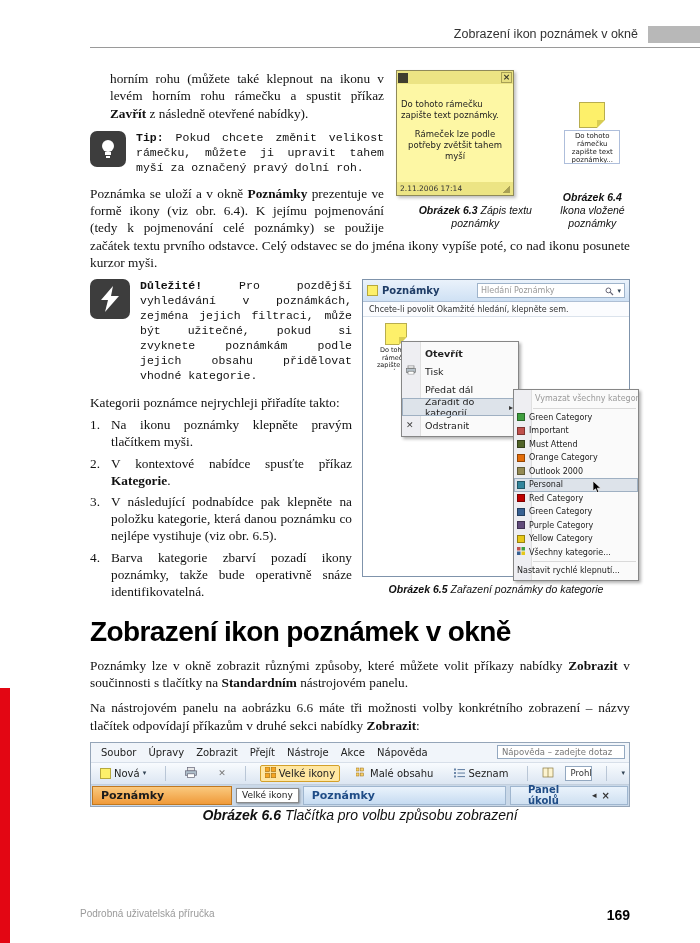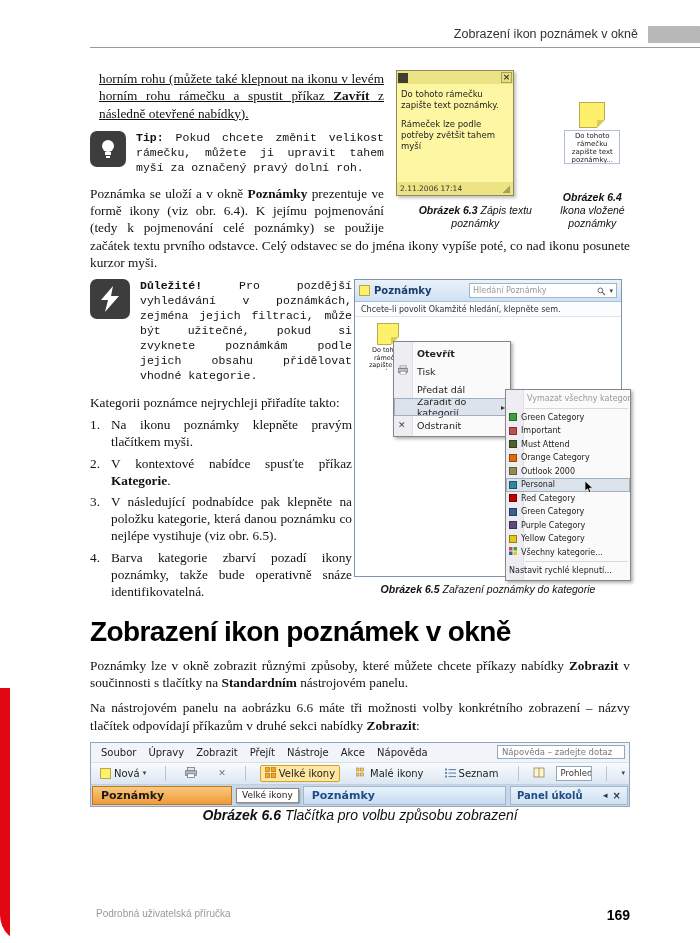--- a/index.html
+++ b/index.html
@@ -1,65 +1,65 @@
 <!DOCTYPE html>
 <html><head>
 <meta charset="utf-8">
 <style>
   * { margin:0; padding:0; box-sizing:border-box; }
   html,body { background:#ffffff; }
   body { font-family:"Liberation Serif", serif; color:#111; }
-  .page { position:relative; width:700px; height:943px; background:#fff; overflow:hidden; margin:0 auto;border-radius:28px; }
+  .page { position:relative; width:700px; height:943px; background:#fff; overflow:hidden; margin:0 auto; }
 
   
   .pg-header { position:absolute; top:24px; left:90px; right:0; height:20px; display:flex; align-items:center; justify-content:flex-end; gap:10px; }
   .hdr-title { font-family:"Liberation Sans", sans-serif; font-size:12.5px; color:#333; }
   .hdr-block { width:52px; height:17px; background:#b8b8b8; }
   .hdr-rule { position:absolute; top:47px; left:90px; right:0; border-top:1px solid #9a9a9a; }
 
   .content { position:absolute; top:58px; left:90px; width:540px; }
   p.body { font-size:13.3px; line-height:1.3; text-align:justify; color:#111; }
   b { font-weight:bold; }
 
   
   .sec1 { margin-top:12px; }
   .sec1::after { content:""; display:block; clear:both; }
   .figs-right { float:right; width:234px; margin-left:12px; display:flex; justify-content:space-between; align-items:stretch; }
   .figblock { display:flex; flex-direction:column; }
   .figcap { margin-top:auto; padding-top:8px; font-family:"Liberation Sans", sans-serif; font-style:italic; font-size:10.5px; line-height:1.25; text-align:center; color:#111; }
   .figcap b { font-style:italic; }
 
-  .para-indent { margin-left:9px;text-decoration:underline; }
+  .para-indent { margin-left:20px; }
 
   .tipbox { display:flex; gap:10px; margin:9px 0 9px 0; }
   .sq-icon { flex:0 0 36px; width:36px; height:36px; background:#3d3d3d; border-radius:7px; display:flex; align-items:center; justify-content:center; }
   .box-text { font-family:Liberation Mono, monospace; font-size:11.5px; line-height:1.3; text-align:justify; color:#111; }
 
   
   .note-win { width:118px; height:126px; border:1px solid #8f8a5a; display:flex; flex-direction:column; font-family:"DejaVu Sans", sans-serif; box-shadow:2px 2px 3px rgba(0,0,0,.25); }
   .note-titlebar { height:13px; background:#ece484; display:flex; align-items:center; justify-content:space-between; padding:0 1px; flex:0 0 13px; }
   .note-menu-icon { width:10px; height:10px; background:#403e2f; }
   .note-close { width:11px; height:11px; background:#e7df7f; border:1px solid #a8a055; font-size:9px; line-height:9px; text-align:center; font-weight:bold; color:#3a3a2a; }
-  .note-body { flex:1; background:#fdf7a4; padding:5px 4px; font-size:8.5px; line-height:1.25; color:#222; }
-  .note-body .t2 { margin-top:9px; }
+  .note-body { flex:1; background:#fdf7a4; padding:15px 4px; font-size:8.5px; line-height:1.25; color:#222; }
+  .note-body .t2 { margin-top:9px;text-align:center; }
   .note-statusbar { height:13px; flex:0 0 13px; background:#ece484; display:flex; align-items:center; justify-content:space-between; font-size:7.5px; padding:0 3px; color:#333; }
   .grip { width:8px; height:8px; background:linear-gradient(135deg, transparent 55%, #a8a055 55%); }
 
   
   .sticky-icon { width:26px; height:26px; background:#fdf06a; border:1px solid #b8ad4e; position:relative; }
   .sticky-icon::after { content:""; position:absolute; right:-1px; bottom:-1px; width:0; height:0; border-left:8px solid #d8cc52; border-bottom:8px solid #fff; }
   .sticky-icon.sm { width:22px; height:22px; }
   .mini-note { width:11px; height:11px; background:#fdf06a; border:1px solid #b7a93c; display:inline-block; }
 
   .fig64-col { width:78px; }
   .fig64-wrap { margin-top:32px; display:flex; flex-direction:column; align-items:center; }
   .fig64-label { width:56px; border:1px solid #aebedb; background:#fff; margin-top:2px; padding:1px; font-family:"DejaVu Sans", sans-serif; font-size:7px; line-height:1.15; text-align:center; max-height:34px; overflow:hidden; color:#222; }
 
   
-  .sec2 { margin-top:8px; display:flex; gap:2px; }
+  .sec2 { margin-top:8px; display:flex; gap:10px; }
   .sec2-left { width:262px; }
   .sec2-right { width:268px; }
   .impbox { display:flex; gap:10px; margin-bottom:10px; }
   .steps-intro { font-size:13.3px; line-height:1.3; margin-bottom:6px; }
   .step { display:flex; gap:6px; font-size:13.3px; line-height:1.27; margin-bottom:5px; }
   .step-num { flex:0 0 15px; }
   .step-text { flex:1; text-align:justify; }
 
   
   .olk-win { width:268px; height:298px; border:1px solid #7f93ab; position:relative; font-family:"DejaVu Sans", sans-serif; background:#fff; }
@@ -106,27 +106,27 @@
   .tb-sep { width:1px; height:15px; background:#b9c6d6; margin:0 3px; flex:0 0 1px; }
   .tb-btn { display:flex; align-items:center; gap:3px; padding:1px 4px; border:1px solid transparent; border-radius:2px; white-space:nowrap; }
   .tb-btn.hover { background:#ffe7a2; border-color:#d3a02a; }
   .x-glyph { font-size:9px; color:#777; }
   .tb-combo { width:108px; height:15px; background:#fff; border:1px solid #93a8c0; display:flex; align-items:center; font-size:8.5px; color:#333; padding-left:4px; white-space:nowrap; overflow:hidden; }
   .tb-combo .dd { margin-left:auto; width:13px; height:100%; background:#e4ecf5; border-left:1px solid #93a8c0; font-size:7px; display:flex; align-items:center; justify-content:center; color:#345; flex:0 0 13px; }
   .tb-row3 { height:21px; background:#c9d8e8; display:flex; align-items:center; gap:4px; padding:0 1px; }
   .nav-tab-orange { width:140px; height:19px; background:linear-gradient(#fac97e,#ef9a3a); display:flex; align-items:center; padding-left:8px; font-weight:bold; font-size:11px; color:#1b1b1b; border:1px solid #c07820; }
   .tt { height:15px; background:#fff; border:1px solid #8a8a8a; box-shadow:1px 1px 2px rgba(0,0,0,.35); font-size:9px; display:flex; align-items:center; padding:0 5px; color:#222; white-space:nowrap; }
   .banner { flex:1; height:19px; background:linear-gradient(#eaf3fc,#c6dbf1); display:flex; align-items:center; padding-left:8px; font-weight:bold; font-size:11px; color:#1f4c86; border:1px solid #9fb6cf; }
-  .taskpane { width:118px; height:19px; background:linear-gradient(#eaf3fc,#cfe0f1); border:1px solid #9fb6cf; display:flex; align-items:center; gap:5px; padding:0 6px; font-weight:bold; font-size:10px; color:#1f4c86; }
+  .taskpane { width:118px; height:19px; background:linear-gradient(#eaf3fc,#cfe0f1); border:1px solid #9fb6cf; display:flex; align-items:center; gap:5px; padding:0 17px; font-weight:bold; font-size:10px; color:#1f4c86; }
   .tp-btn { margin-left:auto; font-size:9px; color:#333; font-weight:normal; }
   .tp-close { font-size:10px; color:#333; font-weight:bold; }
   .fig66-cap { margin-top:0; font-family:"Liberation Sans", sans-serif; font-style:italic; font-size:14px; text-align:center; color:#111; }
 
   
-  .footer-left { position:absolute; left:96px; bottom:24px; font-family:"Liberation Sans", sans-serif; font-size:10px; color:#9a9a9a; }
+  .footer-left { position:absolute; left:80px; bottom:24px; font-family:"Liberation Sans", sans-serif; font-size:10px; color:#9a9a9a; }
   .page-num { position:absolute; right:70px; bottom:20px; font-family:"Liberation Sans", sans-serif; font-size:14px; font-weight:bold; color:#000; }
   .red-tab { position:absolute; left:0; top:688px; width:10px; height:255px; background:#e30613; }
 </style>
 </head>
 <body>
 
 <div class="page">
 
   <div class="red-tab"></div>
 
@@ -343,21 +343,21 @@
         <div class="fig65-cap">
           <b>Obrázek 6.5</b><span> Zařazení poznámky do kategorie</span>
         </div>
       </div>
     </section>
 
     <section class="sec3">
       <h1 class="big">Zobrazení ikon poznámek v okně</h1>
 
       <p class="body">
-        <span>Poznámky lze v okně zobrazit různými způsoby, které můžete chcete příkazy nabídky </span><b>Zobrazit</b><span> v součinnosti s tlačítky na </span><b>Standardním</b><span> nástrojovém panelu.</span>
+        <span>Poznámky lze v okně zobrazit různými způsoby, které můžete volit příkazy nabídky </span><b>Zobrazit</b><span> v součinnosti s tlačítky na </span><b>Standardním</b><span> nástrojovém panelu.</span>
       </p>
 
       <p class="body">
         <span>Na nástrojovém panelu na aobrázku 6.6 máte tři možnosti volby konkrétního zobrazení – názvy tlačítek odpovídají příkazům v druhé sekci nabídky </span><b>Zobrazit</b><span>:</span>
       </p>
 
       <div class="tb-fig">
         <div class="tb-menubar">
           <span class="tb-menu-item">Soubor</span>
           <span class="tb-menu-item">Úpravy</span>
@@ -396,21 +396,21 @@
                 </svg></span>
             <span>Velké ikony</span>
           </div>
           <div class="tb-btn">
             <span><svg width="11" height="11" viewBox="0 0 11 11">
                   <rect x="0" y="1" width="3" height="3" fill="#f5d06a" stroke="#9a6a10" stroke-width="0.5"></rect>
                   <rect x="4.5" y="1" width="3" height="3" fill="#f5d06a" stroke="#9a6a10" stroke-width="0.5"></rect>
                   <rect x="0" y="6" width="3" height="3" fill="#f5d06a" stroke="#9a6a10" stroke-width="0.5"></rect>
                   <rect x="4.5" y="6" width="3" height="3" fill="#f5d06a" stroke="#9a6a10" stroke-width="0.5"></rect>
                 </svg></span>
-            <span>Malé ikony</span>
+            <span>Malé obsahu</span>
           </div>
           <div class="tb-btn">
             <span><svg width="11" height="11" viewBox="0 0 11 11">
                   <rect x="0" y="1.5" width="2" height="2" fill="#6b86a8"></rect>
                   <rect x="3.5" y="2" width="7.5" height="1.1" fill="#6b86a8"></rect>
                   <rect x="0" y="5" width="2" height="2" fill="#6b86a8"></rect>
                   <rect x="3.5" y="5.5" width="7.5" height="1.1" fill="#6b86a8"></rect>
                   <rect x="0" y="8.5" width="2" height="2" fill="#6b86a8"></rect>
                   <rect x="3.5" y="9" width="7.5" height="1.1" fill="#6b86a8"></rect>
                 </svg></span>

